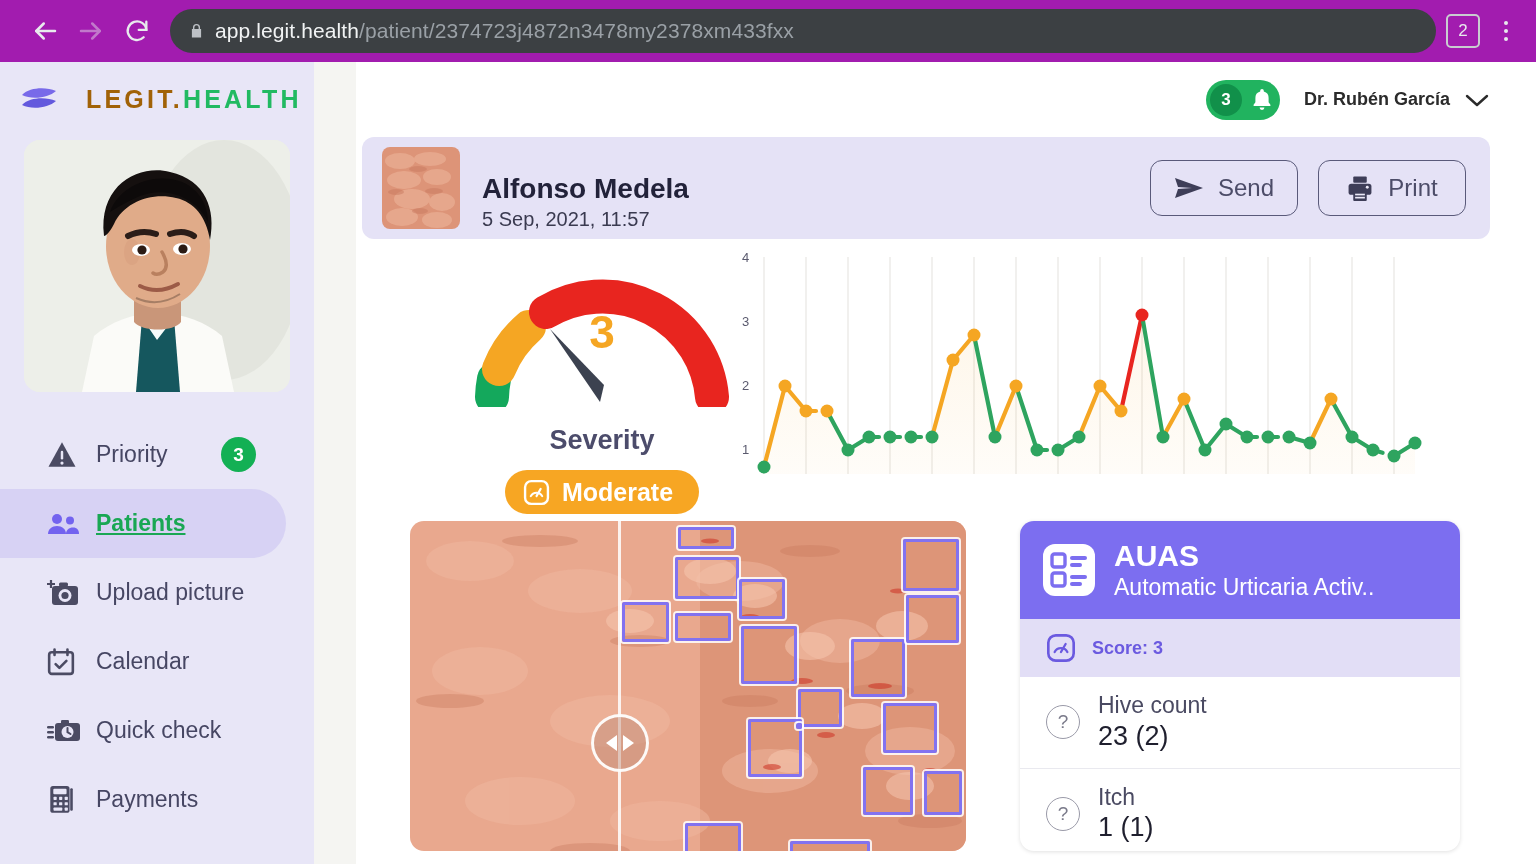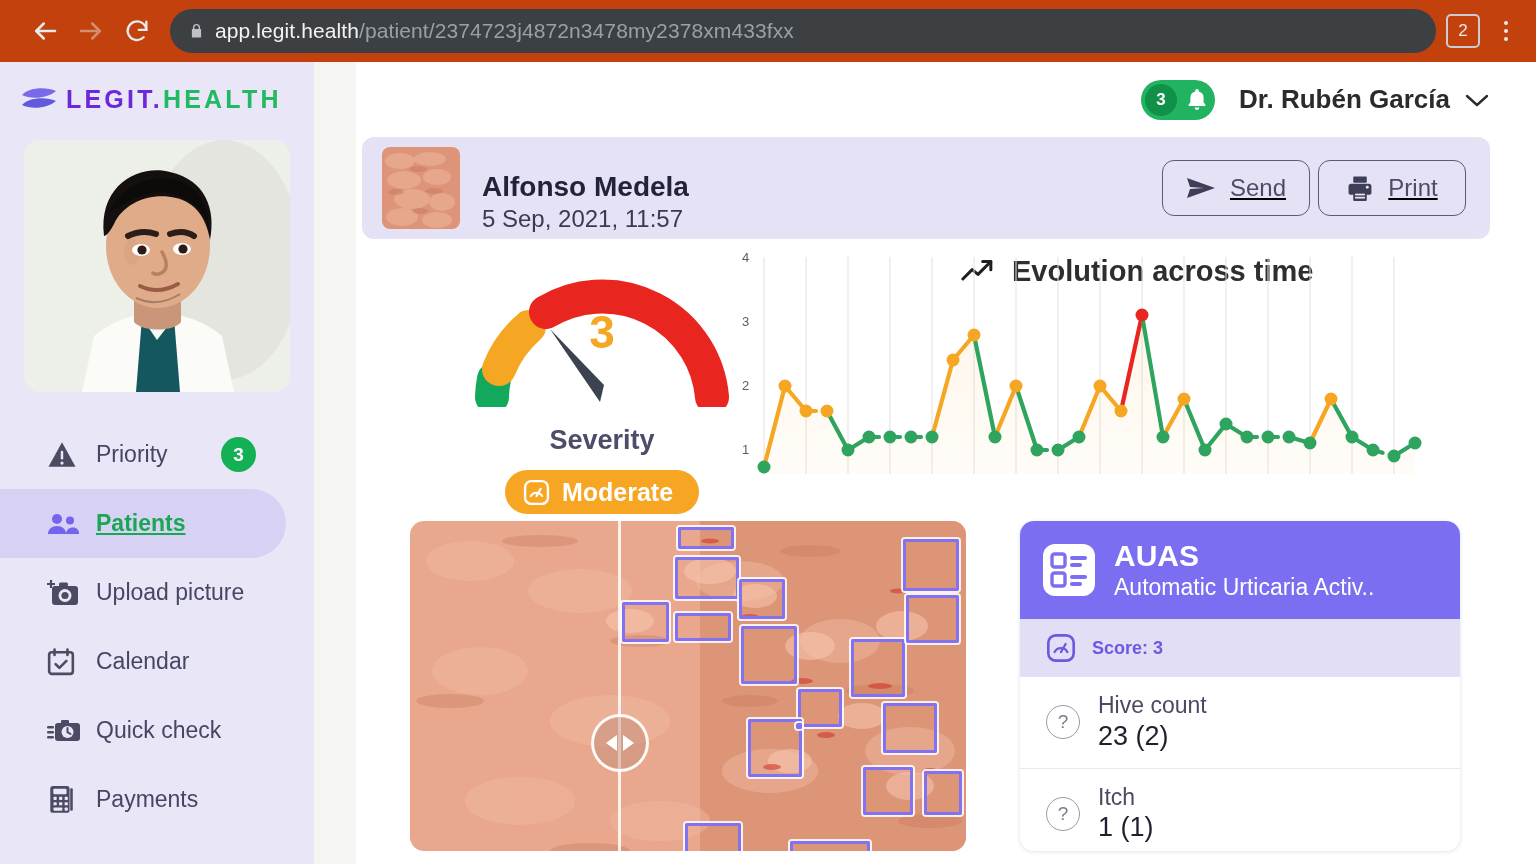--- a/index.html
+++ b/index.html
@@ -6,21 +6,21 @@
   html,body { width:1536px; height:864px; overflow:hidden; }
   body {
     font-family: "Liberation Sans", sans-serif;
     background:#ffffff;
     -webkit-font-smoothing: antialiased;
   }
 
   
   #browser-bar{
     position:absolute; left:0; top:0; width:1536px; height:62px;
-    background:#c2410c; display:flex; align-items:center; gap:0;
+    background:#a21caf; display:flex; align-items:center; gap:0;
   }
   .nav-btn{
     width:46px; height:46px; display:flex; align-items:center; justify-content:center;
     color:#e8eaed; flex:0 0 auto; cursor:pointer;
   }
   #nav-back{ margin-left:22px; }
   #nav-forward{ opacity:.45; }
   #nav-reload{ margin-right:10px; }
   #omnibox{
     flex:1 1 auto; height:44px; background:#3c4043; border-radius:24px;
@@ -43,21 +43,21 @@
   #browser-menu i{ width:4px;height:4px;border-radius:50%;background:#e8eaed;display:block;}
 
   
   #sidebar{
     position:absolute; left:0; top:62px; width:314px; height:802px;
     background:#e8e6f7;
   }
   #logo-row{ display:flex; align-items:center; height:74px; padding-left:20px; }
   #logo-mark{ width:40px;height:30px; margin-right:6px; flex:0 0 auto;}
   #logo-text{ font-size:25px; font-weight:700; letter-spacing:3.2px; }
-  #logo-text .a{ color:#6d28d9; }
+  #logo-text .a{ color:#a16207;margin-left:20px; }
   #logo-text .b{ color:#21ba62; }
 
   #patient-photo{
     width:266px; height:252px; margin:4px auto 0; border-radius:16px;
     background:#eceee7; overflow:hidden; position:relative;
   }
   #patient-photo svg{ display:block; }
 
   #menu{ margin-top:28px; }
   .menu-item{
@@ -89,32 +89,32 @@
   #topbar{ height:75px; display:flex; align-items:center; justify-content:flex-end;
            padding-right:46px; }
   #notif-pill{
     display:flex;align-items:center; height:40px; padding:0 6px 0 4px;
     background:#21b35f; border-radius:20px; gap:8px; cursor:pointer;
   }
   #notif-count{
     width:32px;height:32px;border-radius:50%;background:#11904a;color:#fff;
     font-size:17px;font-weight:700;display:flex;align-items:center;justify-content:center;
   }
-  #doctor-name{ font-size:26px;font-weight:700;color:#2b2b2b;margin-left:24px; }
+  #doctor-name{ font-size:18px;font-weight:700;color:#2b2b2b;margin-left:24px; }
   #doctor-caret{ margin-left:14px; display:flex; cursor:pointer;}
 
   #patient-card{
     margin:0 46px 0 6px; height:102px; background:#e5e2f6; border-radius:12px;
     display:flex; align-items:center; padding:0 24px 0 20px;
   }
   #patient-thumb{ width:78px;height:82px;border-radius:8px;overflow:hidden;flex:0 0 auto;}
   #patient-meta{ margin-left:22px; }
   #patient-name{ font-size:28px; font-weight:700; color:#22223a; line-height:1.15;margin-top:28px; }
-  #patient-date{ font-size:24px; color:#3a3a50; margin-top:2px; }
-  #patient-actions{ margin-left:auto; display:flex; gap:8px;text-decoration:underline; }
+  #patient-date{ font-size:20px; color:#3a3a50; margin-top:2px; }
+  #patient-actions{ margin-left:auto; display:flex; gap:20px; }
   .pill-btn{
     height:56px; min-width:148px; border:1.5px solid #5a5a7a; border-radius:12px;
     background:transparent; display:flex; align-items:center; justify-content:center;
     gap:14px; cursor:pointer;
   }
   .pill-btn span{ font-size:24px; color:#4c4c68; }
 
   
   #row-top{ position:relative; height:258px; margin-top:10px; }
 
@@ -452,27 +452,20 @@
         <svg width="27" height="27" viewBox="0 0 26 26" fill="none">
           <rect x="2" y="2" width="22" height="22" rx="6" stroke="#fff" stroke-width="2.3"></rect>
           <path d="M7.5 16.5a6.2 6.2 0 0 1 11 0" stroke="#fff" stroke-width="2" fill="none" stroke-linecap="round"></path>
           <path d="M13 16.5 L17 9.5" stroke="#fff" stroke-width="2" stroke-linecap="round"></path>
         </svg>
         <span>Moderate</span>
       </div>
     </div>
 
     <div id="chart-block">
-      <div id="chart-title">
-        <svg width="36" height="28" viewBox="0 0 30 24" fill="none" stroke="#1f1f1f" stroke-width="2.6" stroke-linecap="round" stroke-linejoin="round">
-            <polyline points="2 18 10 10 15 14 26 3"></polyline>
-            <polyline points="19 3 26 3 26 10"></polyline>
-          </svg>
-        <span>Evolution across time</span>
-      </div>
 
       <svg id="chart-svg" width="700" height="240" viewBox="0 0 700 240">
         <defs>
           <linearGradient id="areaFill" x1="0" y1="0" x2="0" y2="1">
             <stop offset="0%" stop-color="#f7a623" stop-opacity="0.10"></stop>
             <stop offset="100%" stop-color="#f7a623" stop-opacity="0.03"></stop>
           </linearGradient>
         </defs>
 
         <g stroke="#e3e1dd" stroke-width="1">

